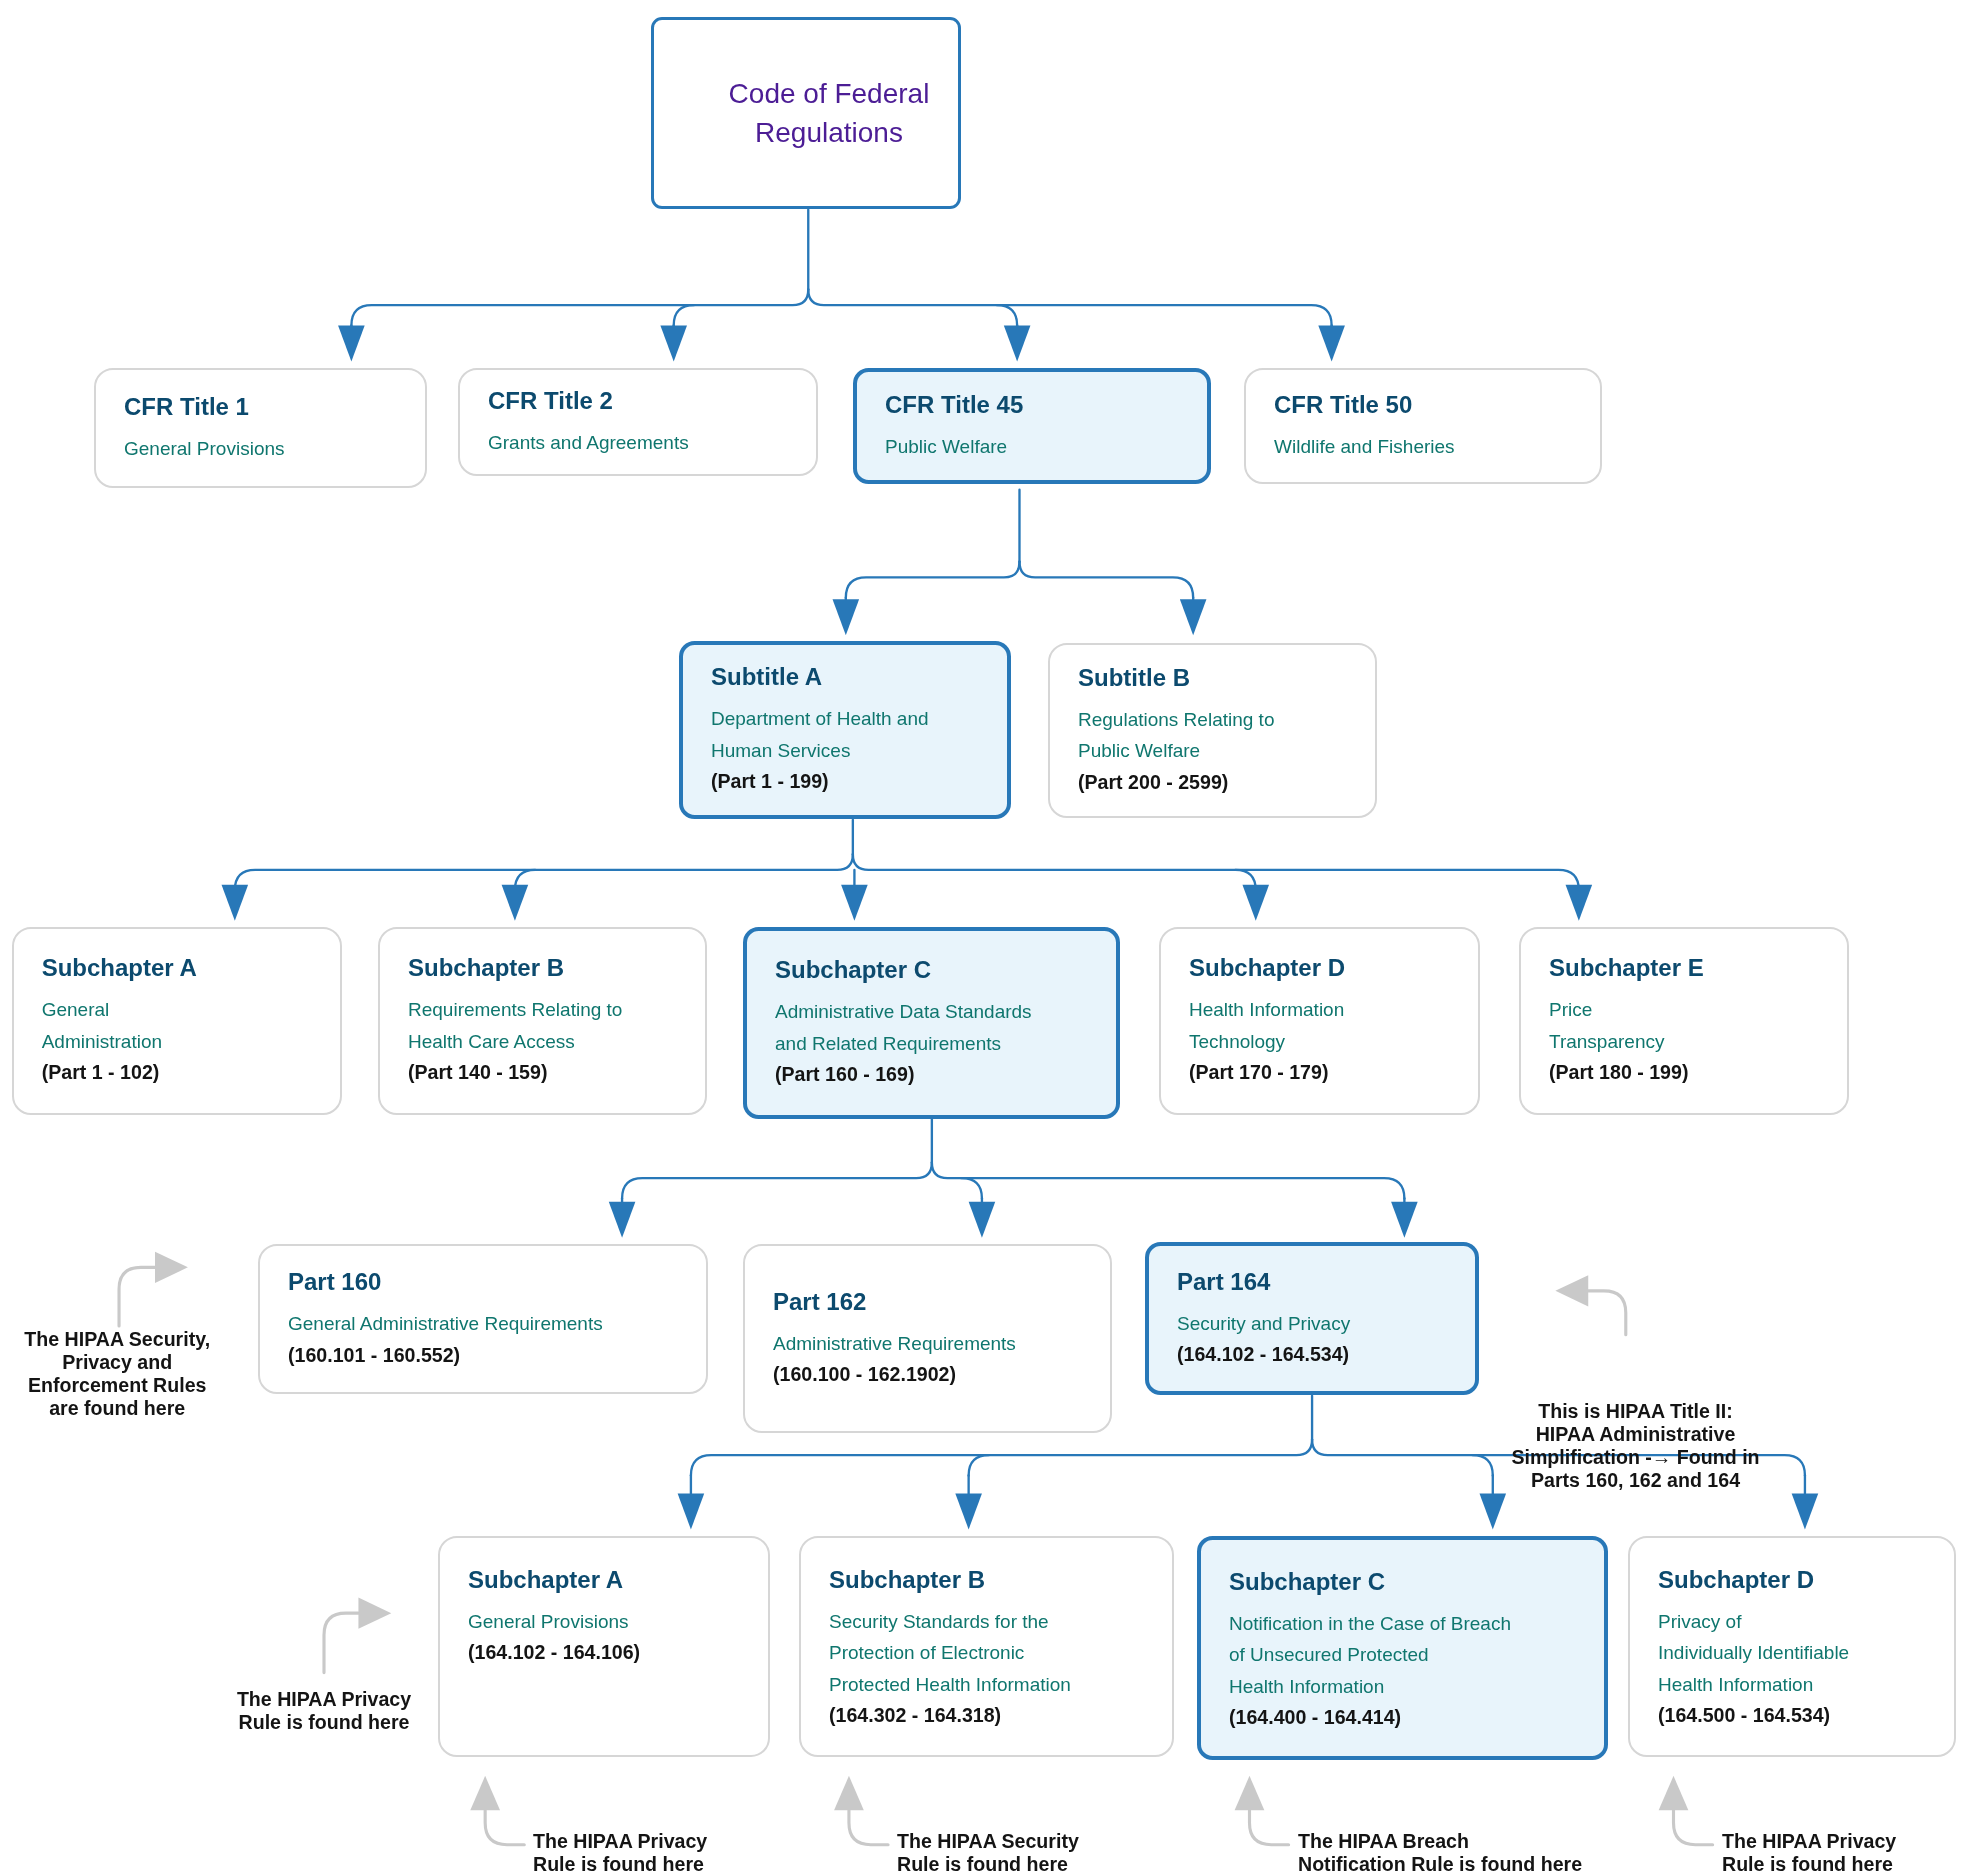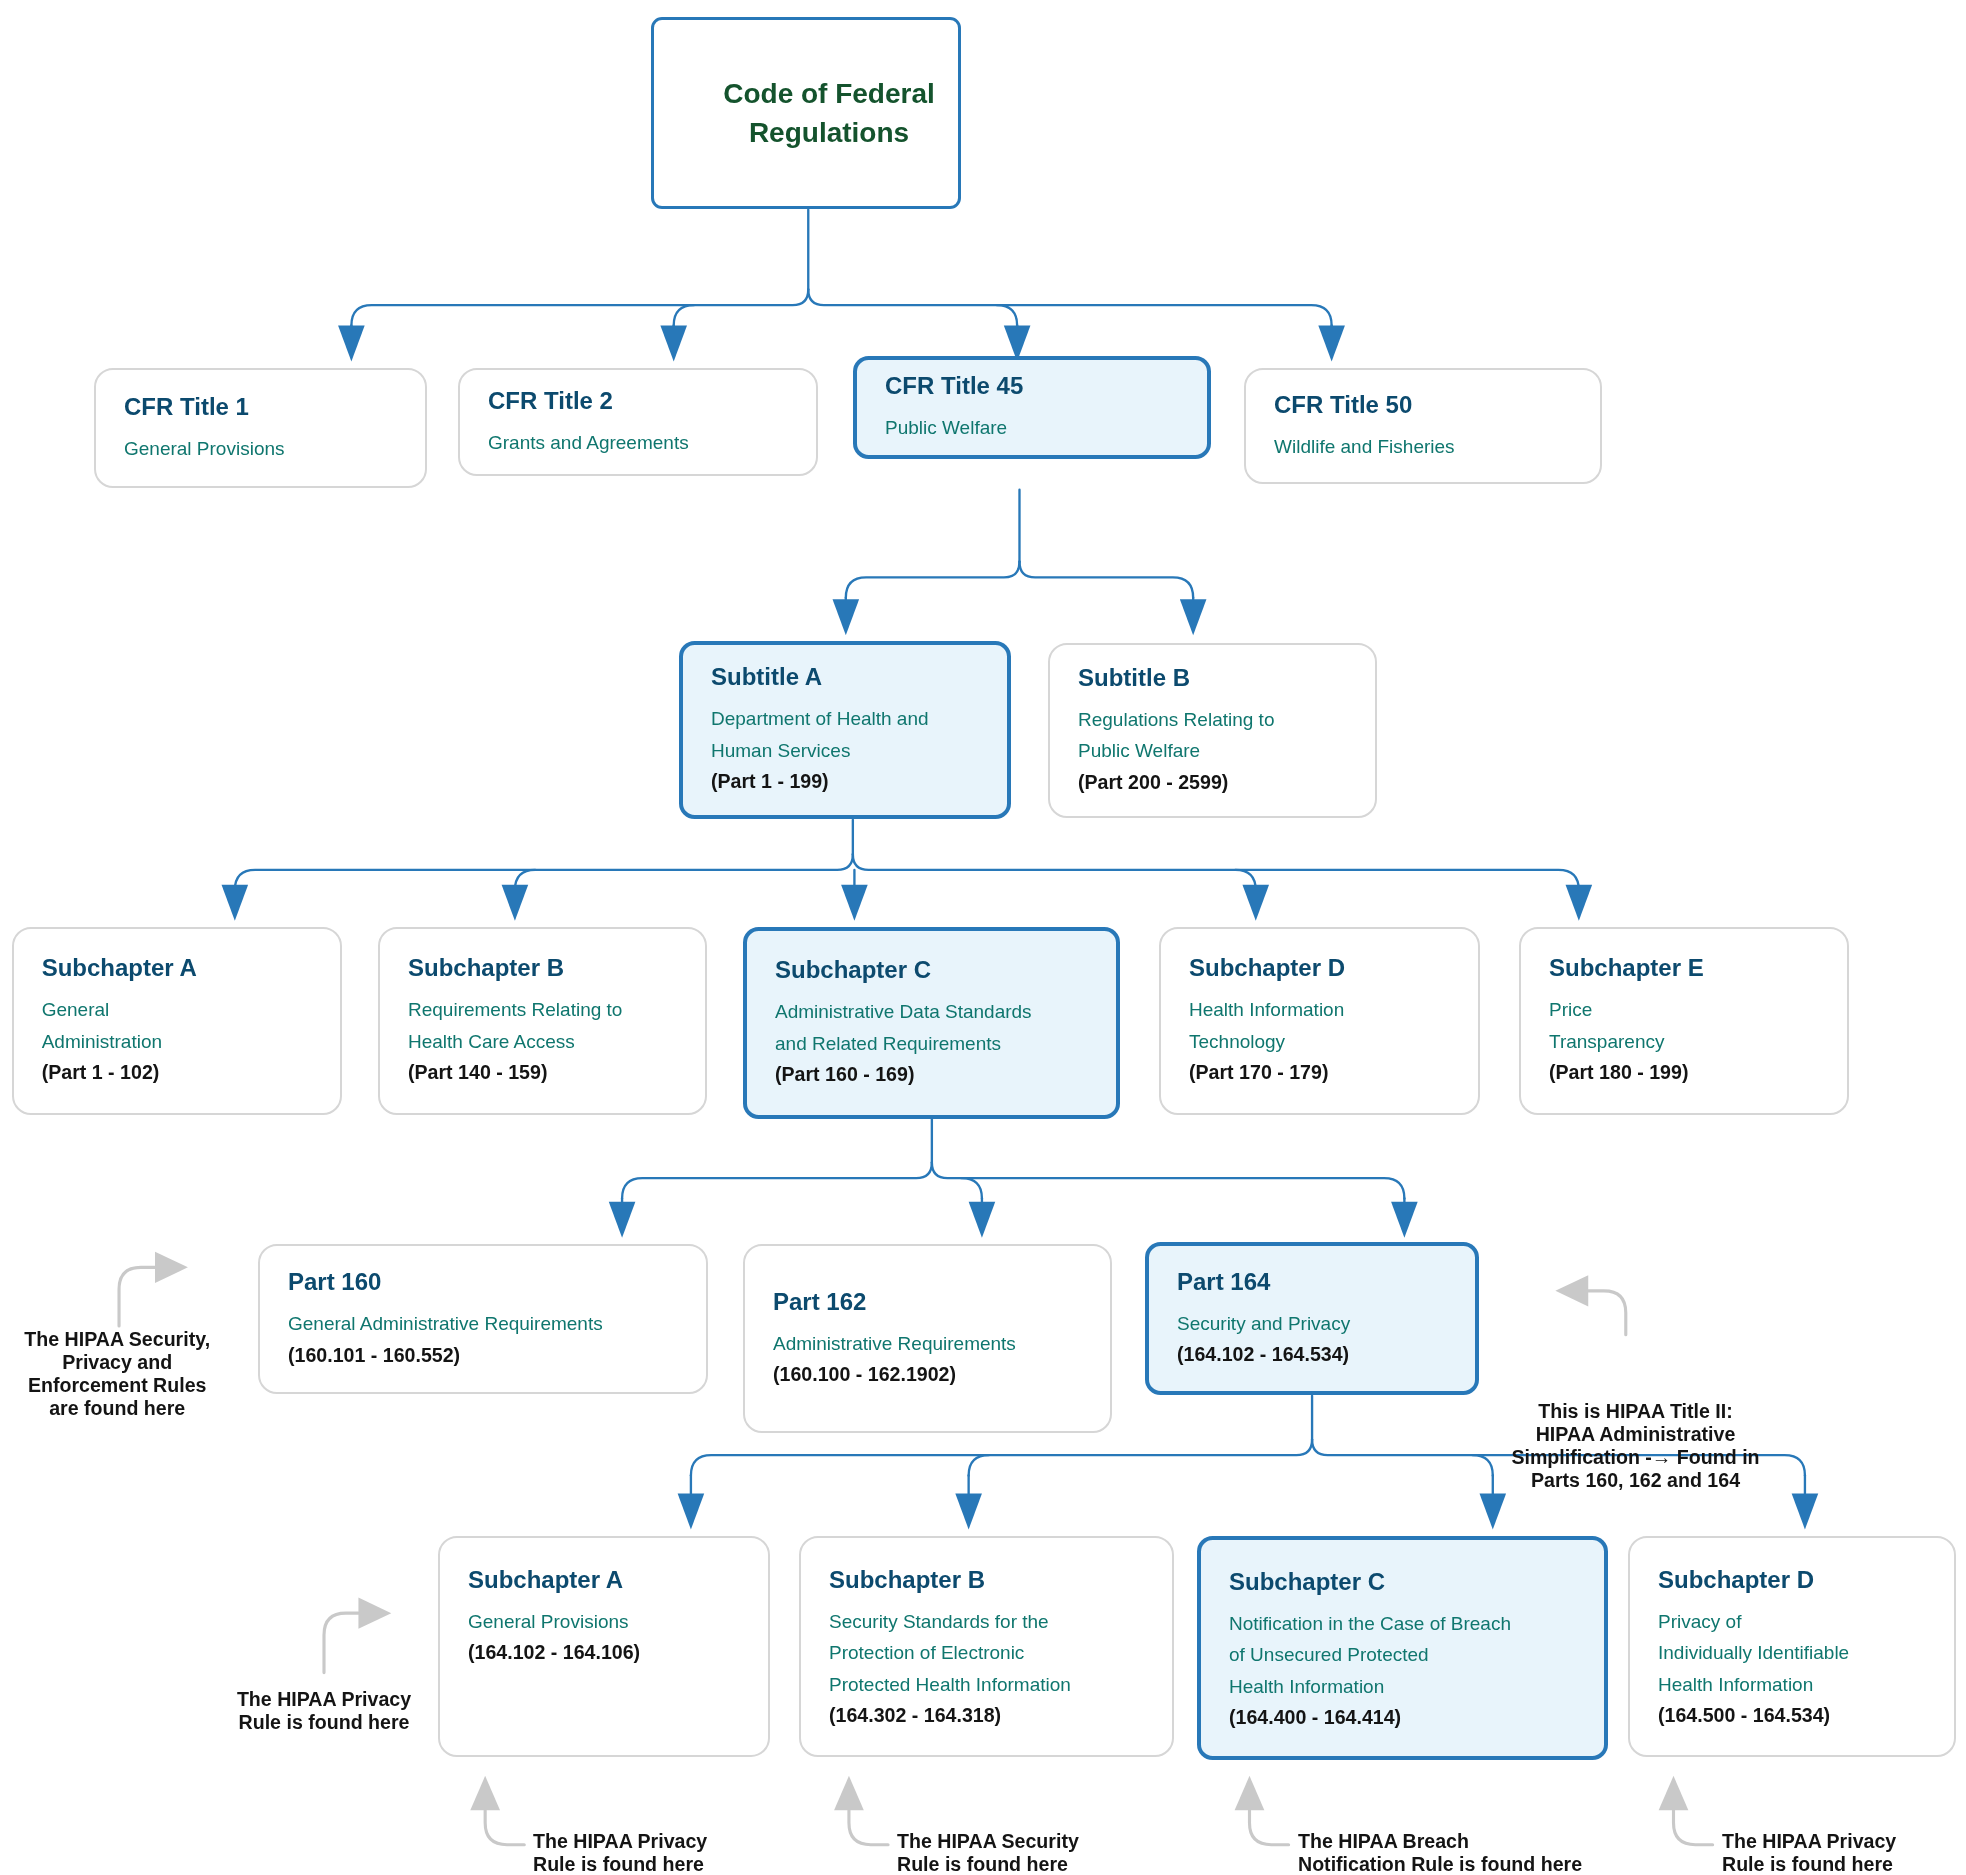--- a/index.html
+++ b/index.html
@@ -17,21 +17,21 @@
   .box.hl{border:4.7px solid #2878b8;background:#e8f4fb;border-radius:15.6px;}
   .box.top{justify-content:flex-start;padding-top:26.6px;}
   .bt{font-size:24px;font-weight:bold;color:#0c4a6e;line-height:1.25;margin-bottom:11px;white-space:pre-line;}
   .bs{font-size:19px;color:#0f766e;line-height:1.66;white-space:pre-line;}
   .br{font-size:19.6px;font-weight:bold;color:#141414;line-height:1.6;white-space:pre-line;}
   .root{
     position:absolute;box-sizing:border-box;background:#ffffff;
     border:3.9px solid #2878b8;border-radius:11px;
     display:flex;align-items:center;justify-content:center;text-align:center;
   }
-  .root .rt{font-size:28px;font-weight:bold;color:#14532d;line-height:1.4;white-space:pre-line;margin-left:46px;}
+  .root .rt{font-size:28px;font-weight:normal;color:#4c1d95;line-height:1.4;white-space:pre-line;margin-left:46px;}
   .note{
     position:absolute;font-size:19.6px;font-weight:bold;color:#141414;
     line-height:1.18;white-space:pre-line;
   }
   .note.center{text-align:center;}
   .note.left{text-align:left;line-height:1.16;}
 </style>
 </head>
 <body>
 
@@ -119,21 +119,21 @@
   </div>
 
   <div class="box" style="left:94px;top:368px;width:333px;height:120px">
     <div class="bt">CFR Title 1</div>
     <div class="bs">General Provisions</div>
   </div>
   <div class="box" style="left:458px;top:368px;width:360px;height:108px">
     <div class="bt">CFR Title 2</div>
     <div class="bs">Grants and Agreements</div>
   </div>
-  <div class="box hl" style="left:853px;top:356px;width:358px;height:103px">
+  <div class="box hl" style="left:853px;top:368px;width:358px;height:116px">
     <div class="bt">CFR Title 45</div>
     <div class="bs">Public Welfare</div>
   </div>
   <div class="box" style="left:1244px;top:368px;width:358px;height:116px">
     <div class="bt">CFR Title 50</div>
     <div class="bs">Wildlife and Fisheries</div>
   </div>
 
   <div class="box hl" style="left:679px;top:641px;width:332px;height:178px">
     <div class="bt">Subtitle A</div>

